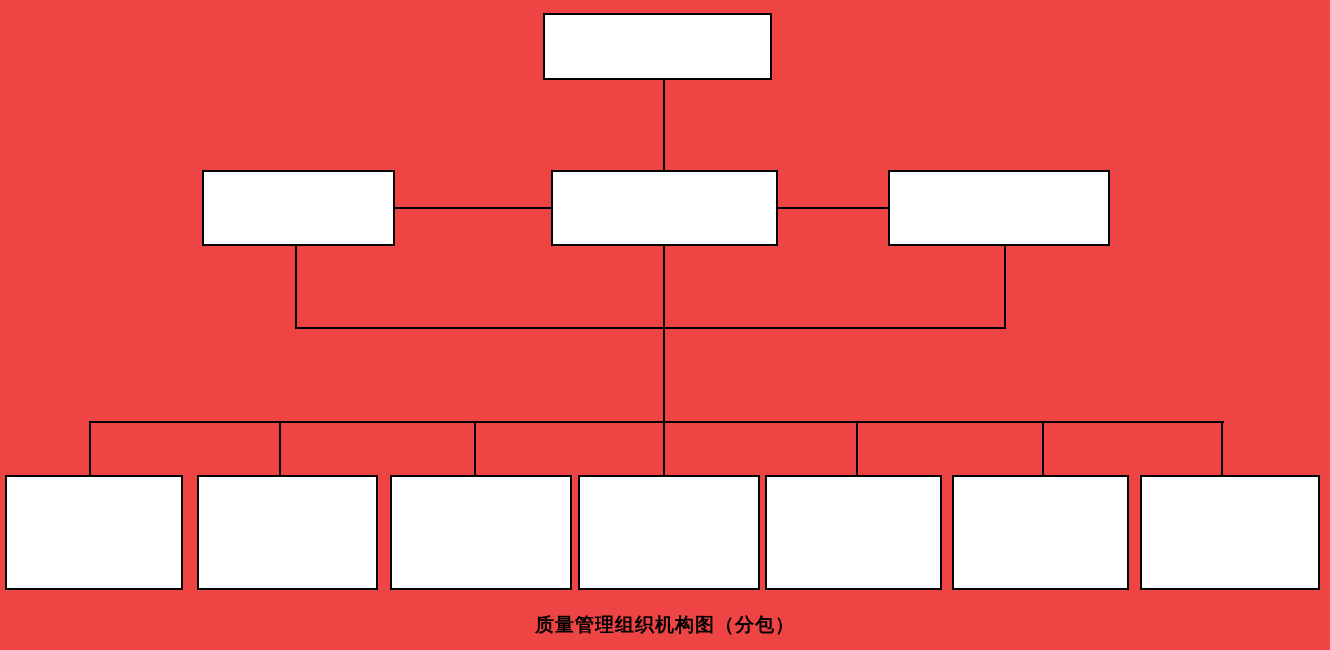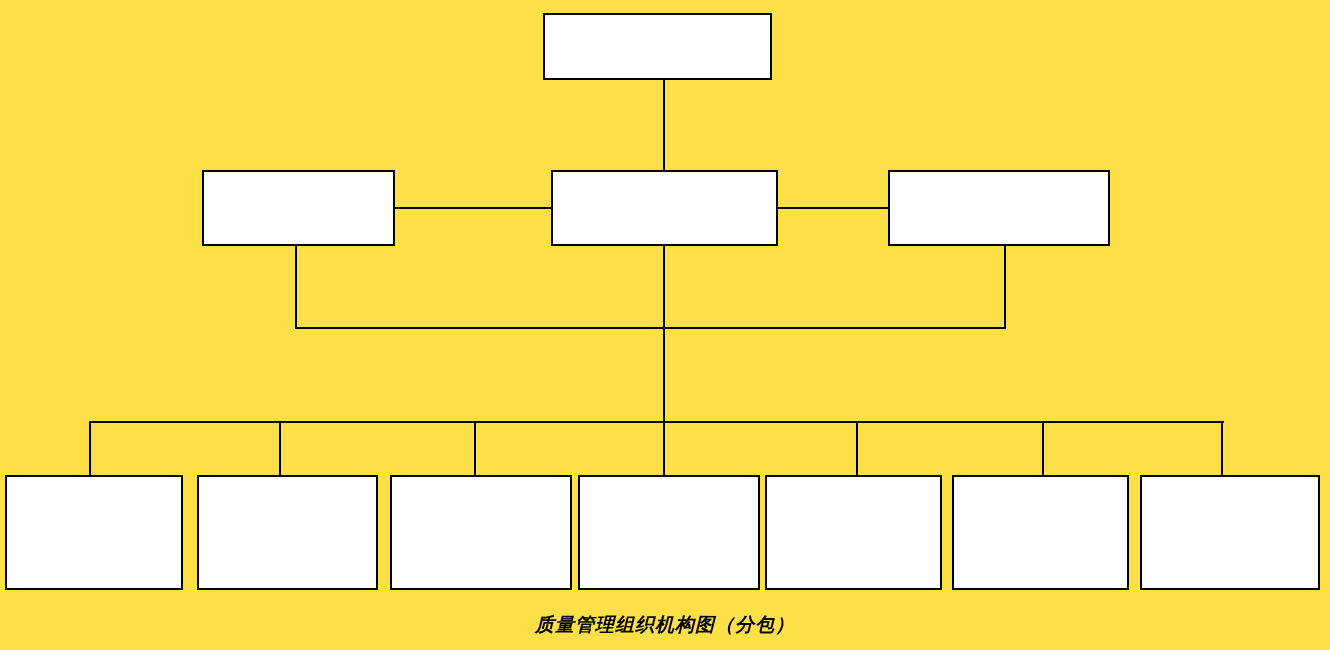--- a/index.html
+++ b/index.html
@@ -5,24 +5,23 @@
 <style>
   html, body {
     margin: 0;
     padding: 0;
     background: #ffffff;
   }
   #canvas {
     position: relative;
     width: 1330px;
     height: 650px;
-    background: #fde047;
+    background: #ef4444;
     font-family: "Liberation Serif", "DejaVu Serif", serif;
     overflow: hidden;
-    font-style: italic;
   }
   .node {
     position: absolute;
     box-sizing: border-box;
     border: 2px solid #000000;
     background: #ffffff;
     display: flex;
     align-items: center;
     justify-content: center;
     text-align: center;

